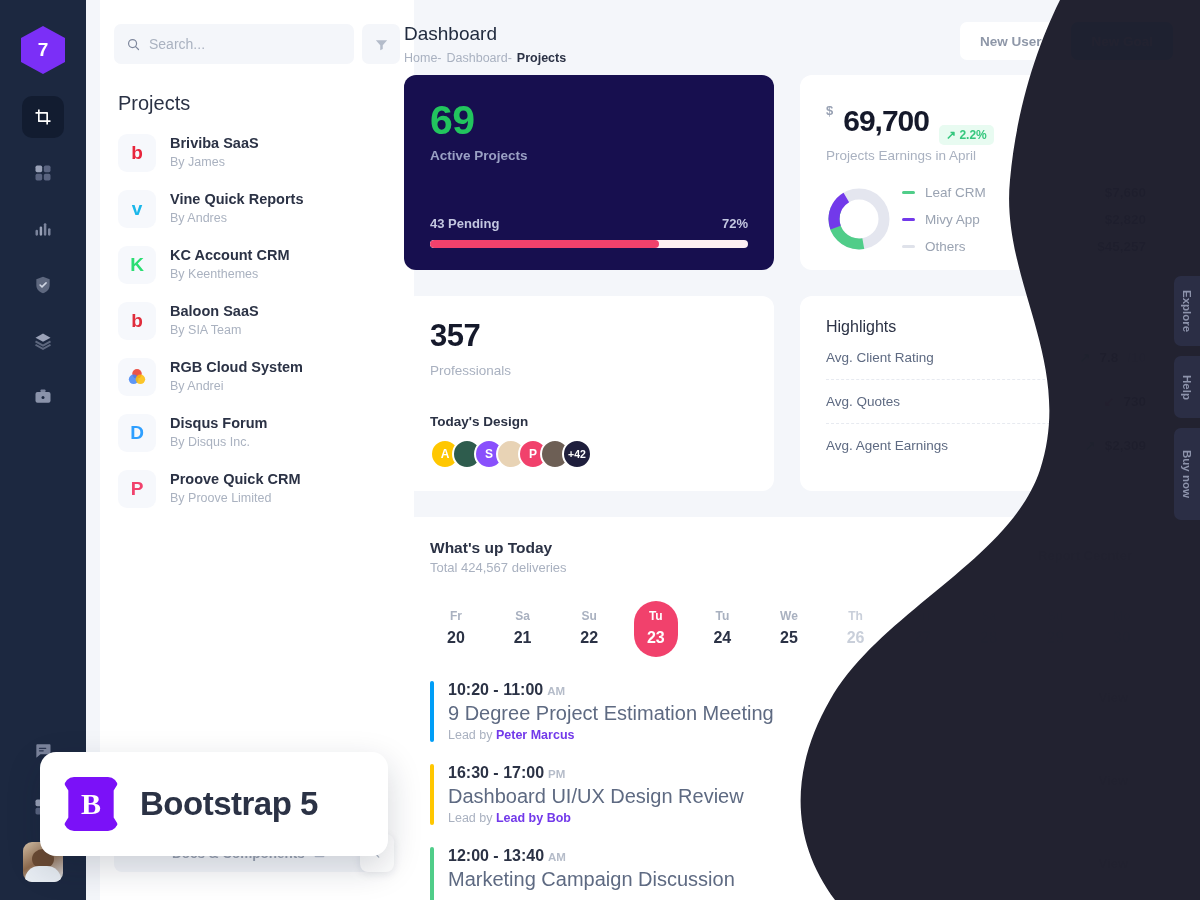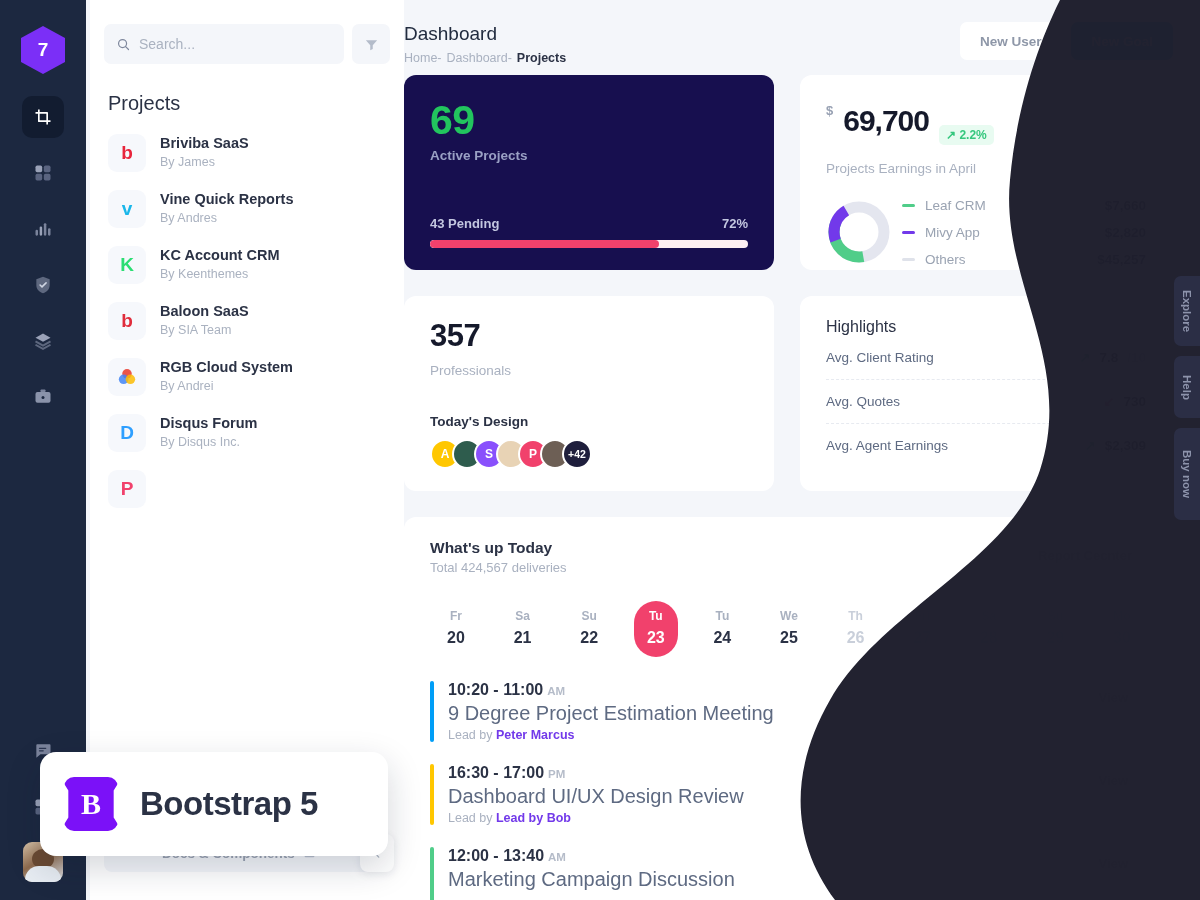--- a/index.html
+++ b/index.html
@@ -40,21 +40,21 @@
     content:"";position:absolute;left:9px;top:7px;width:22px;height:20px;border-radius:50%;
     background:#6b4a32;
   }
   .rail-avatar::before{
     content:"";position:absolute;left:2px;bottom:0;width:36px;height:16px;border-radius:14px 14px 0 0;
     background:#e7ecf2;z-index:2;
   }
 
   
   #projects-panel {
-    position:absolute; left:90px; top:0; width:314px; height:900px;
+    position:absolute; left:100px; top:0; width:314px; height:900px;
     background:#ffffff;
   }
   .search-row { display:flex; gap:8px; padding:24px 14px 0 14px; }
   .search-box {
     flex:1; height:40px; background:#f4f6fa; border-radius:7px;
     display:flex; align-items:center; gap:8px; padding:0 12px;
   }
   .search-box svg { width:15px; height:15px; flex:0 0 auto;}
   .search-box input {
     border:none;background:transparent;outline:none;
@@ -123,21 +123,21 @@
 
   
   .card-earn { padding:22px 24px 22px 26px; height:195px; }
   .earn-head { display:flex; align-items:center; gap:10px;}
   .cur-sym { font-size:13px;color:#98a1b3;font-weight:600;align-self:flex-start;margin-top:6px;}
   .earn-num { font-size:30px;color:#15192b;font-weight:bold;letter-spacing:-1px;}
   .badge-up {
     background:#e8fbf1;color:#35c77e;border-radius:5px;
     font-size:12px;font-weight:bold;padding:3px 7px;margin-top:28px;
   }
-  .earn-sub { font-size:13.5px;color:#a9b1c0;margin-top:16px;}
+  .earn-sub { font-size:13.5px;color:#a9b1c0;margin-top:3px;}
   .earn-body { display:flex; align-items:center; gap:10px; margin-top:22px;}
   .legend { display:flex;flex-direction:column;gap:12px;flex:1;}
   .legend-row{ display:flex;align-items:center;gap:10px;font-size:13.5px;color:#9aa3b2;}
   .dash { width:13px;height:3px;border-radius:2px;flex:0 0 auto;}
   .legend-val{ margin-left:auto;font-size:13.5px;font-weight:bold;color:#2b3245;}
 
   
   .card-pro { padding:22px 26px; height:195px; display:flex; flex-direction:column;}
   .pro-num { font-size:31px;color:#15192b;font-weight:bold;letter-spacing:-.5px;}
   .pro-lbl { font-size:13.5px;color:#a9b1c0;margin-top:9px;}
@@ -377,20 +377,24 @@
         </div>
       <div>
         <div class="proj-name">Disqus Forum</div>
         <div class="proj-by">By Disqus Inc.</div>
       </div>
     </div>
     <div class="proj-item">
       <div class="proj-logo" style="color:#f1416c">
           <span>P</span>
         </div>
+      <div>
+        <div class="proj-name">Proove Quick CRM</div>
+        <div class="proj-by">By Proove Limited</div>
+      </div>
     </div>
   </div>
 
   <div class="docs-pill">
     <span>Docs &amp; Components</span>
     <svg viewBox="0 0 24 24" width="13" height="13">
       <rect x="3" y="5" width="18" height="14" rx="2" fill="#b7bfcd"></rect>
     </svg>
   </div>
 </div>

